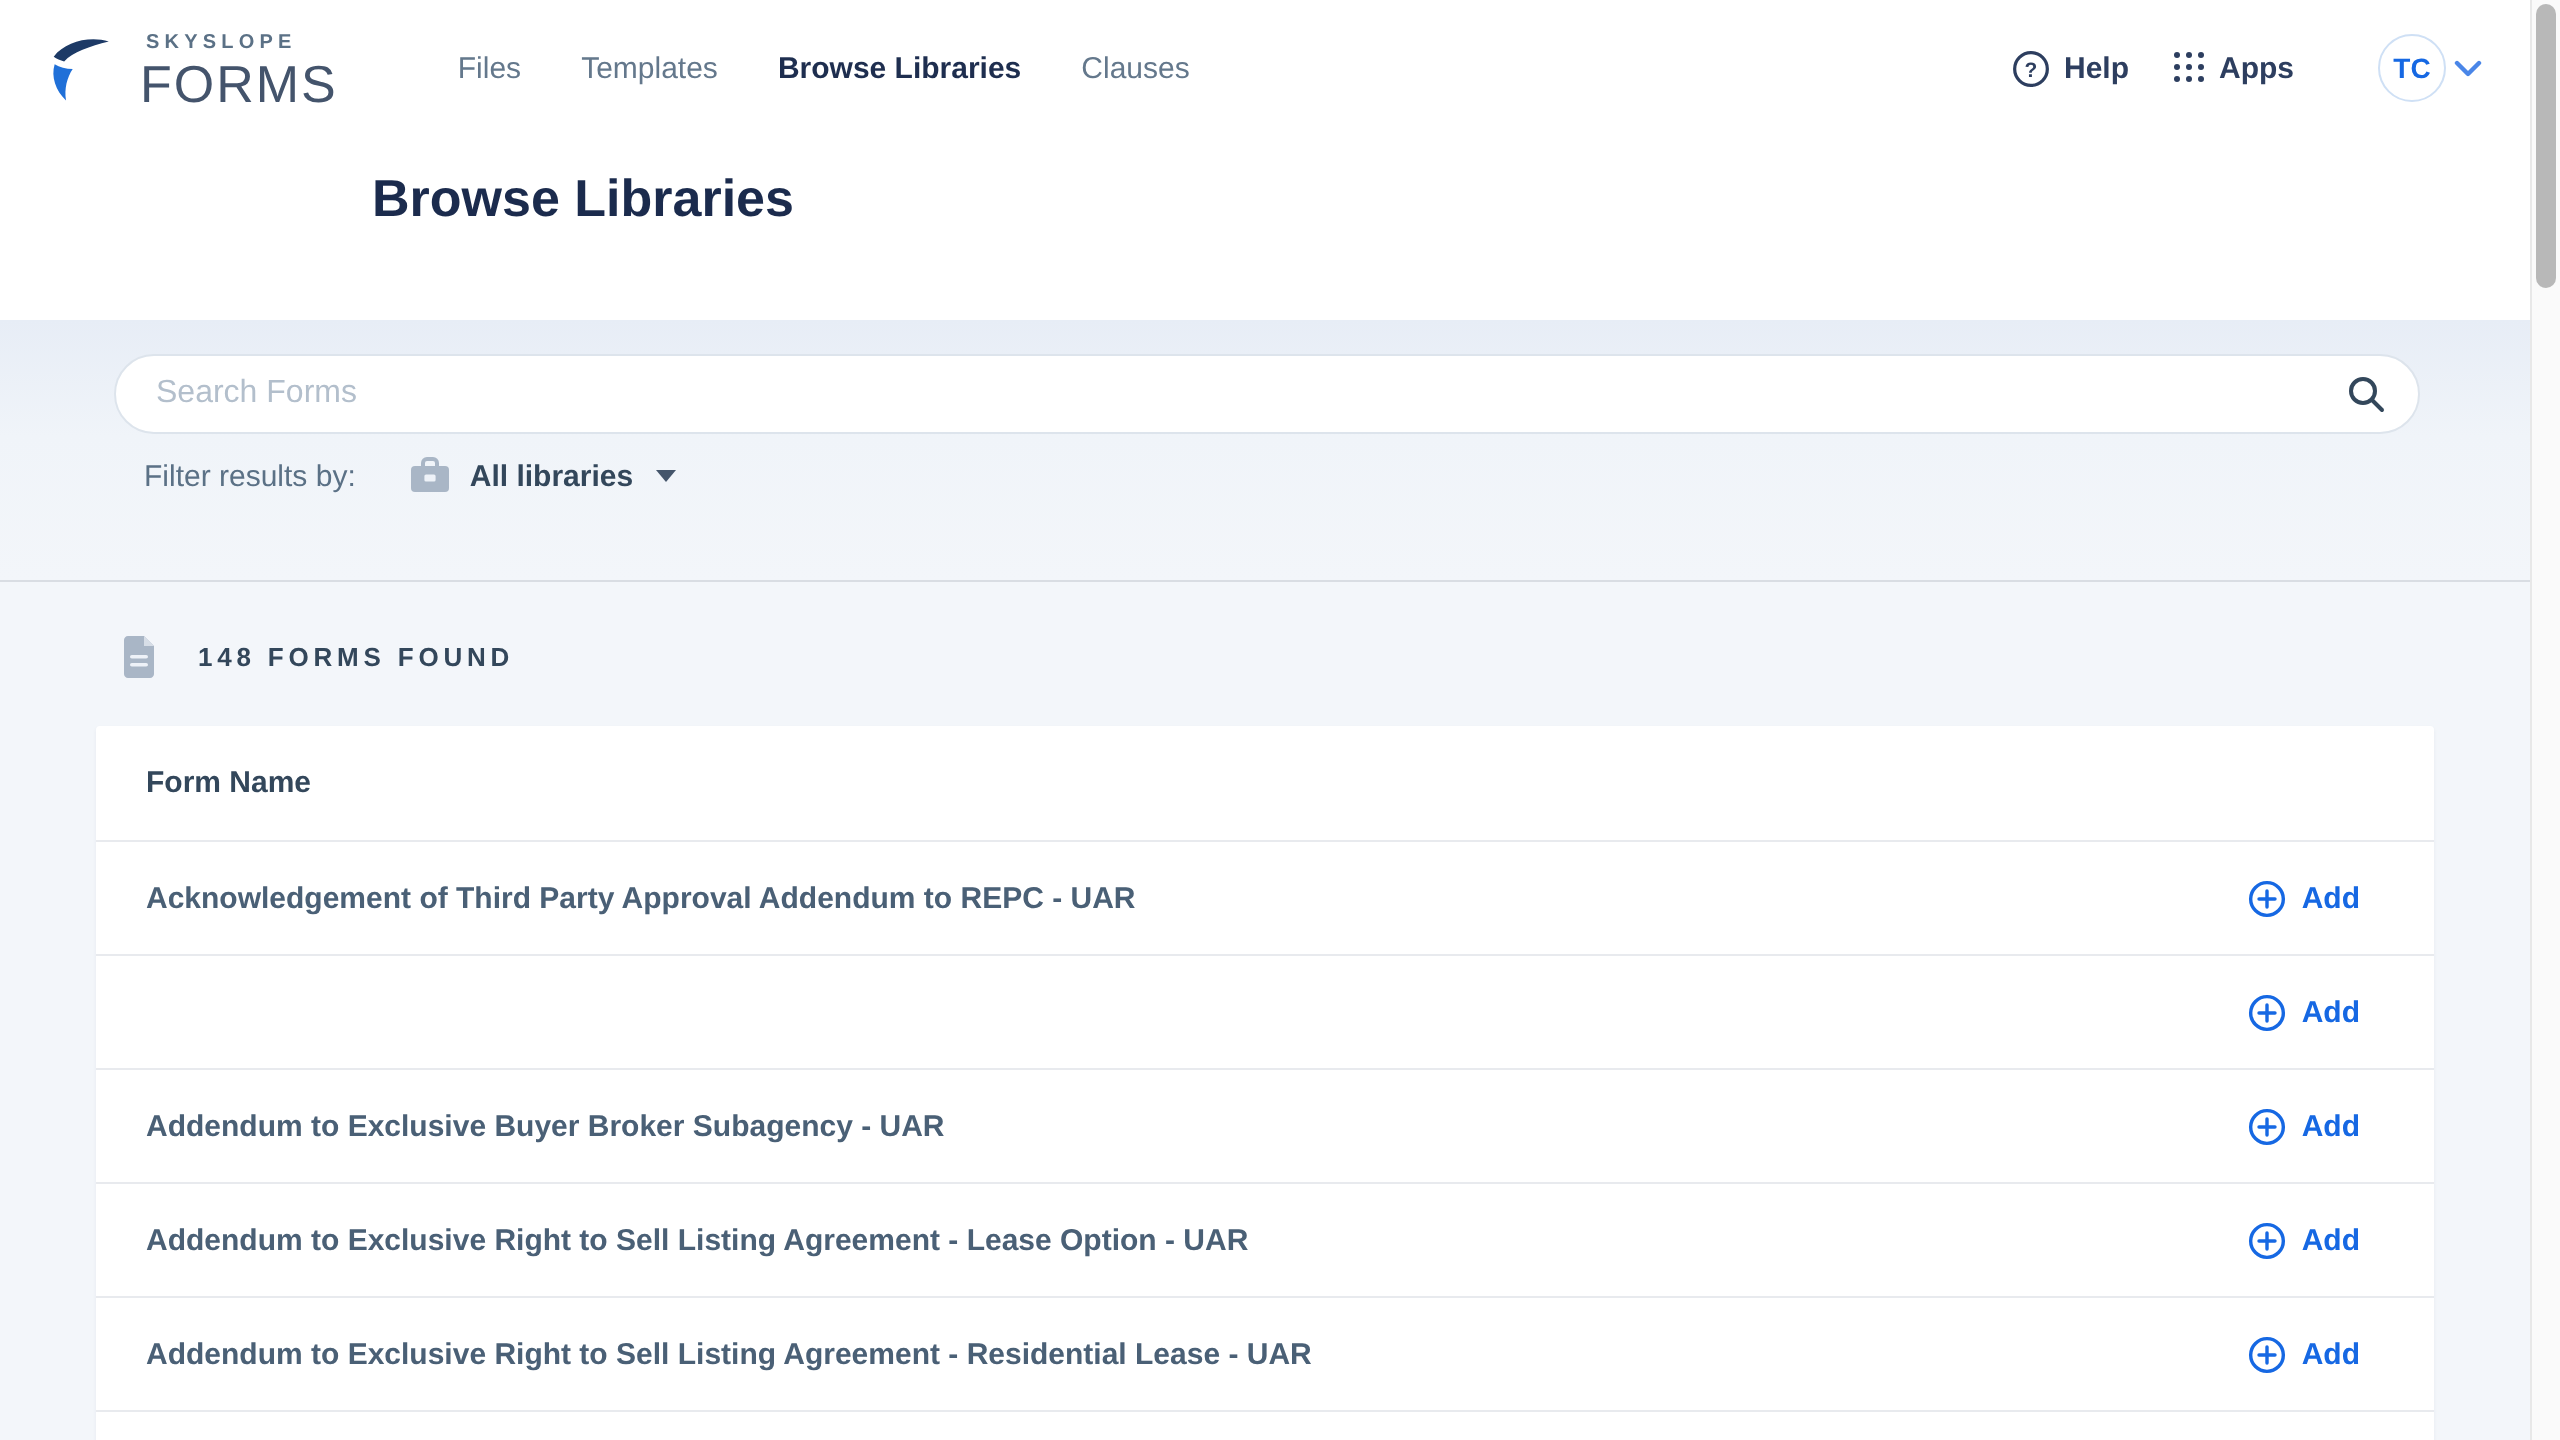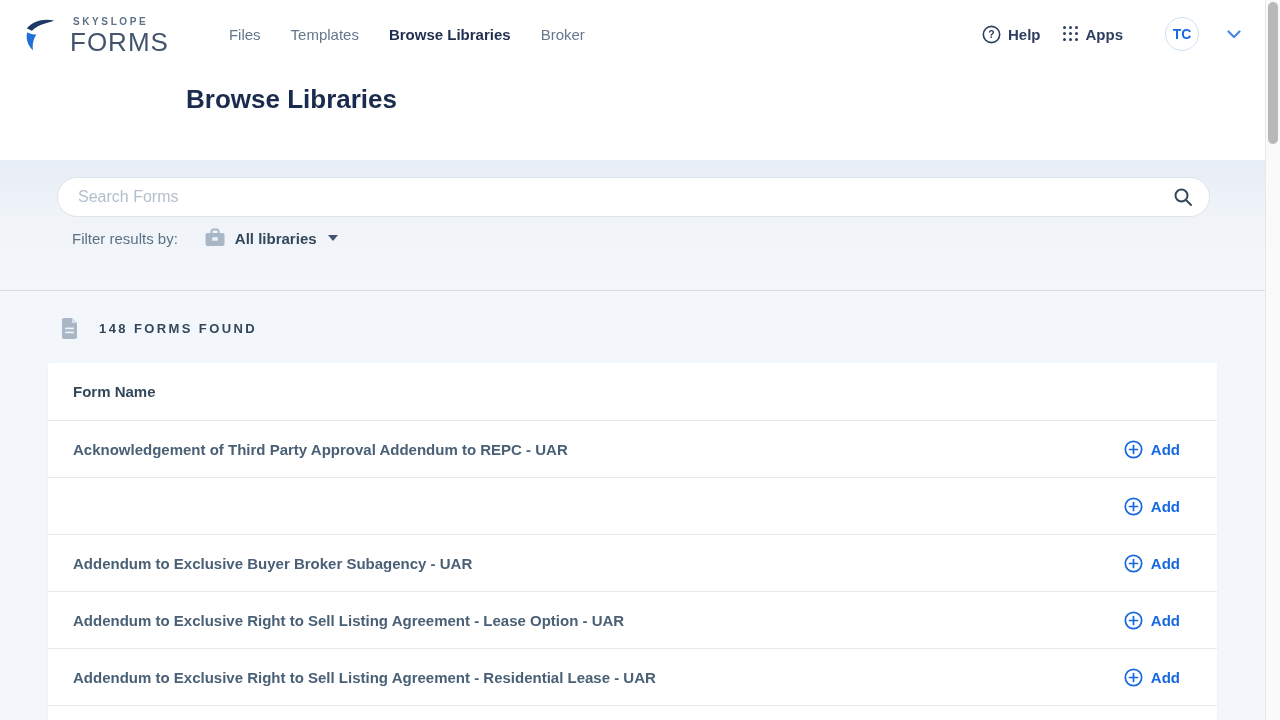--- a/index.html
+++ b/index.html
@@ -42,21 +42,21 @@
     display: flex; align-items: center; gap: 7px;
     color: #2d3e5f; font-size: 15px; font-weight: bold; cursor: pointer;
   }
   .action-btn + .action-btn { margin-left: 22px; }
   .dots-grid {
     display: grid; grid-template-columns: repeat(3, 4px);
     grid-auto-rows: 4px; gap: 2px;
   }
   .dots-grid span { width: 3px; height: 3px; border-radius: 50%; background: #2d3e5f; }
 
-  .avatar-wrap { display: flex; align-items: center; gap: 28px; margin-left: 42px; }
+  .avatar-wrap { display: flex; align-items: center; gap: 4px; margin-left: 42px; }
   .avatar {
     width: 34px; height: 34px; border-radius: 50%;
     background: #ffffff; border: 1px solid #cfe0f5;
     display: flex; align-items: center; justify-content: center;
     color: #1668e3; font-weight: bold; font-size: 14px; cursor: pointer;
   }
 
   .page-title {
     margin: 16px 0 0 186px;
     font-size: 26px; font-weight: bold; color: #1b2b4d;
@@ -150,21 +150,21 @@
         <span class="logo-text">
           <span class="logo-top">SKYSLOPE</span>
           <span class="logo-bottom">FORMS</span>
         </span>
       </div>
 
       <nav class="nav">
         <a class="nav-item">Files</a>
         <a class="nav-item">Templates</a>
         <a class="nav-item active">Browse Libraries</a>
-        <a class="nav-item">Broker</a>
+        <a class="nav-item">Clauses</a>
       </nav>
 
       <div class="topbar-right">
         <div class="action-btn">
           <svg width="19" height="19" viewBox="0 0 20 20">
             <circle cx="10" cy="10" r="8.6" fill="none" stroke="#2d3e5f" stroke-width="1.7"></circle>
             <text x="10" y="14" text-anchor="middle" font-size="11" font-weight="bold" fill="#2d3e5f" font-family="Liberation Sans, sans-serif">?</text>
           </svg>
           <span>Help</span>
         </div>

